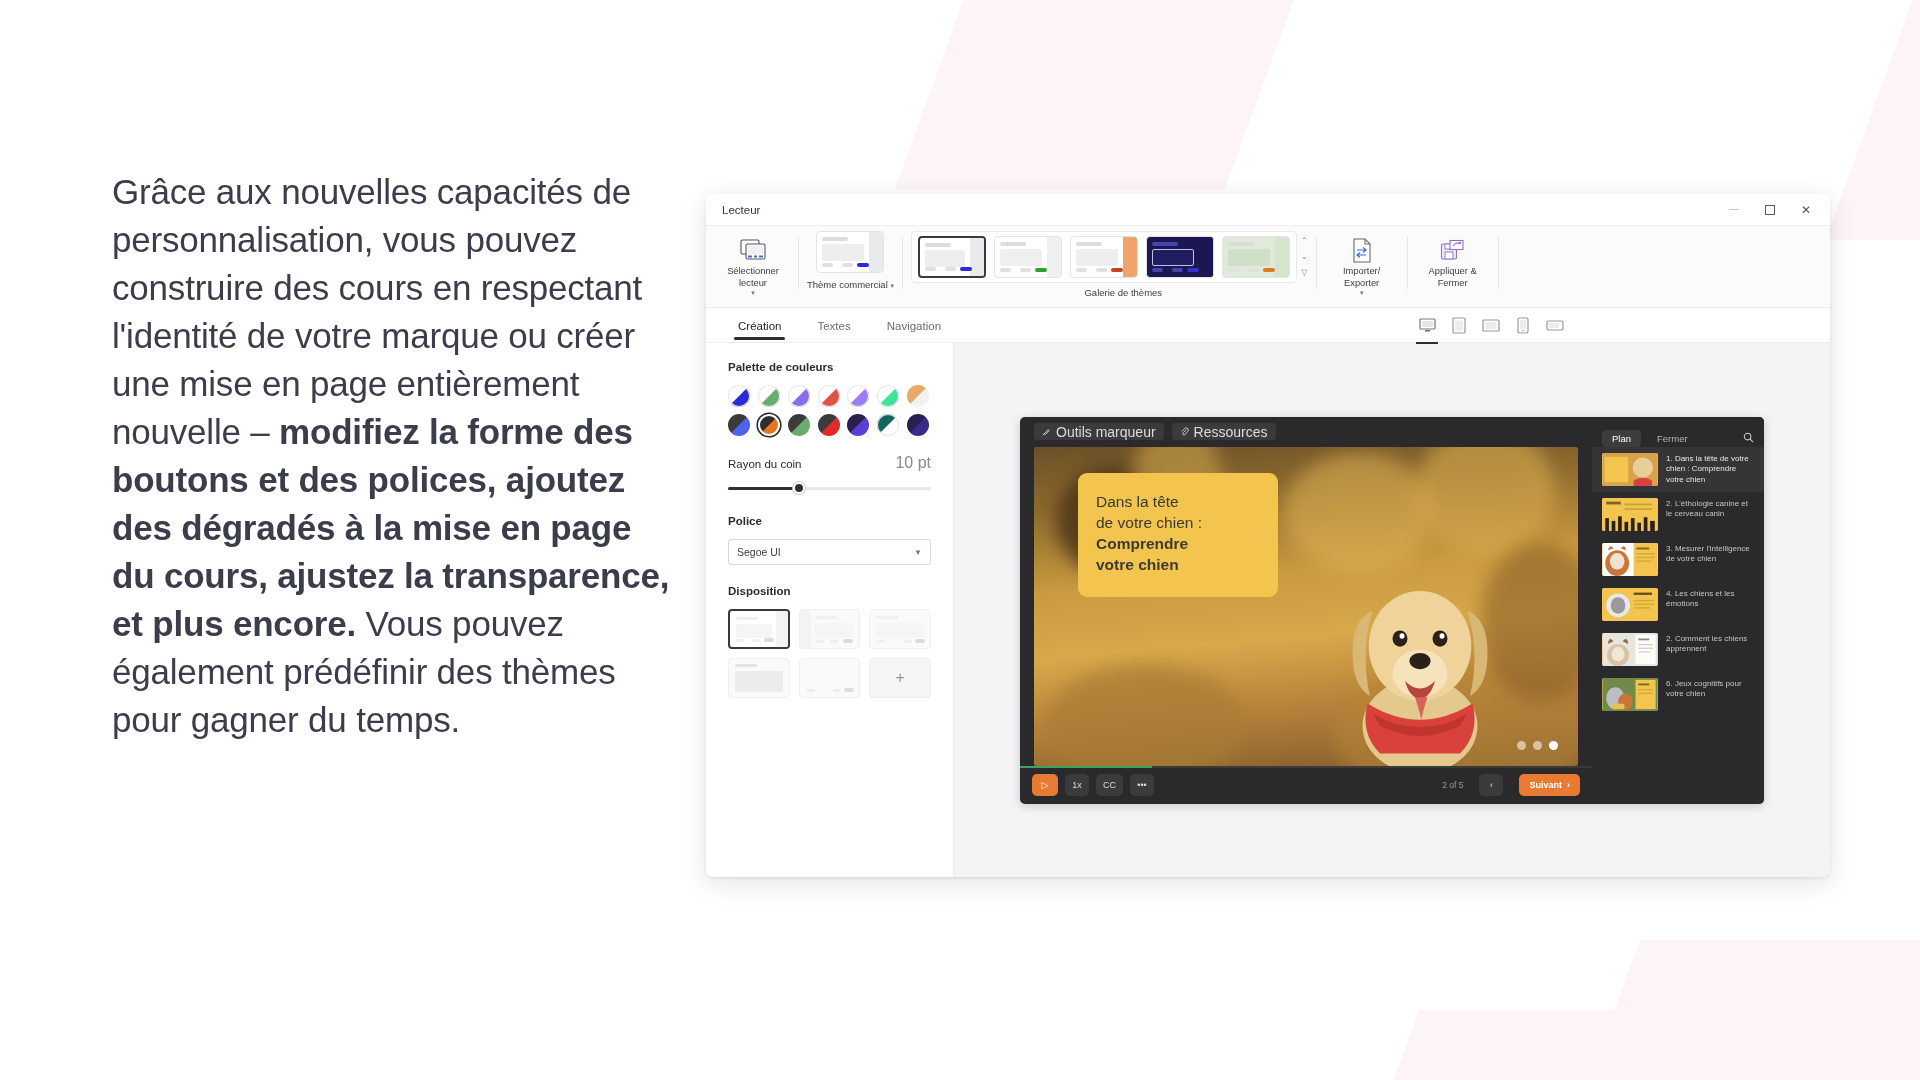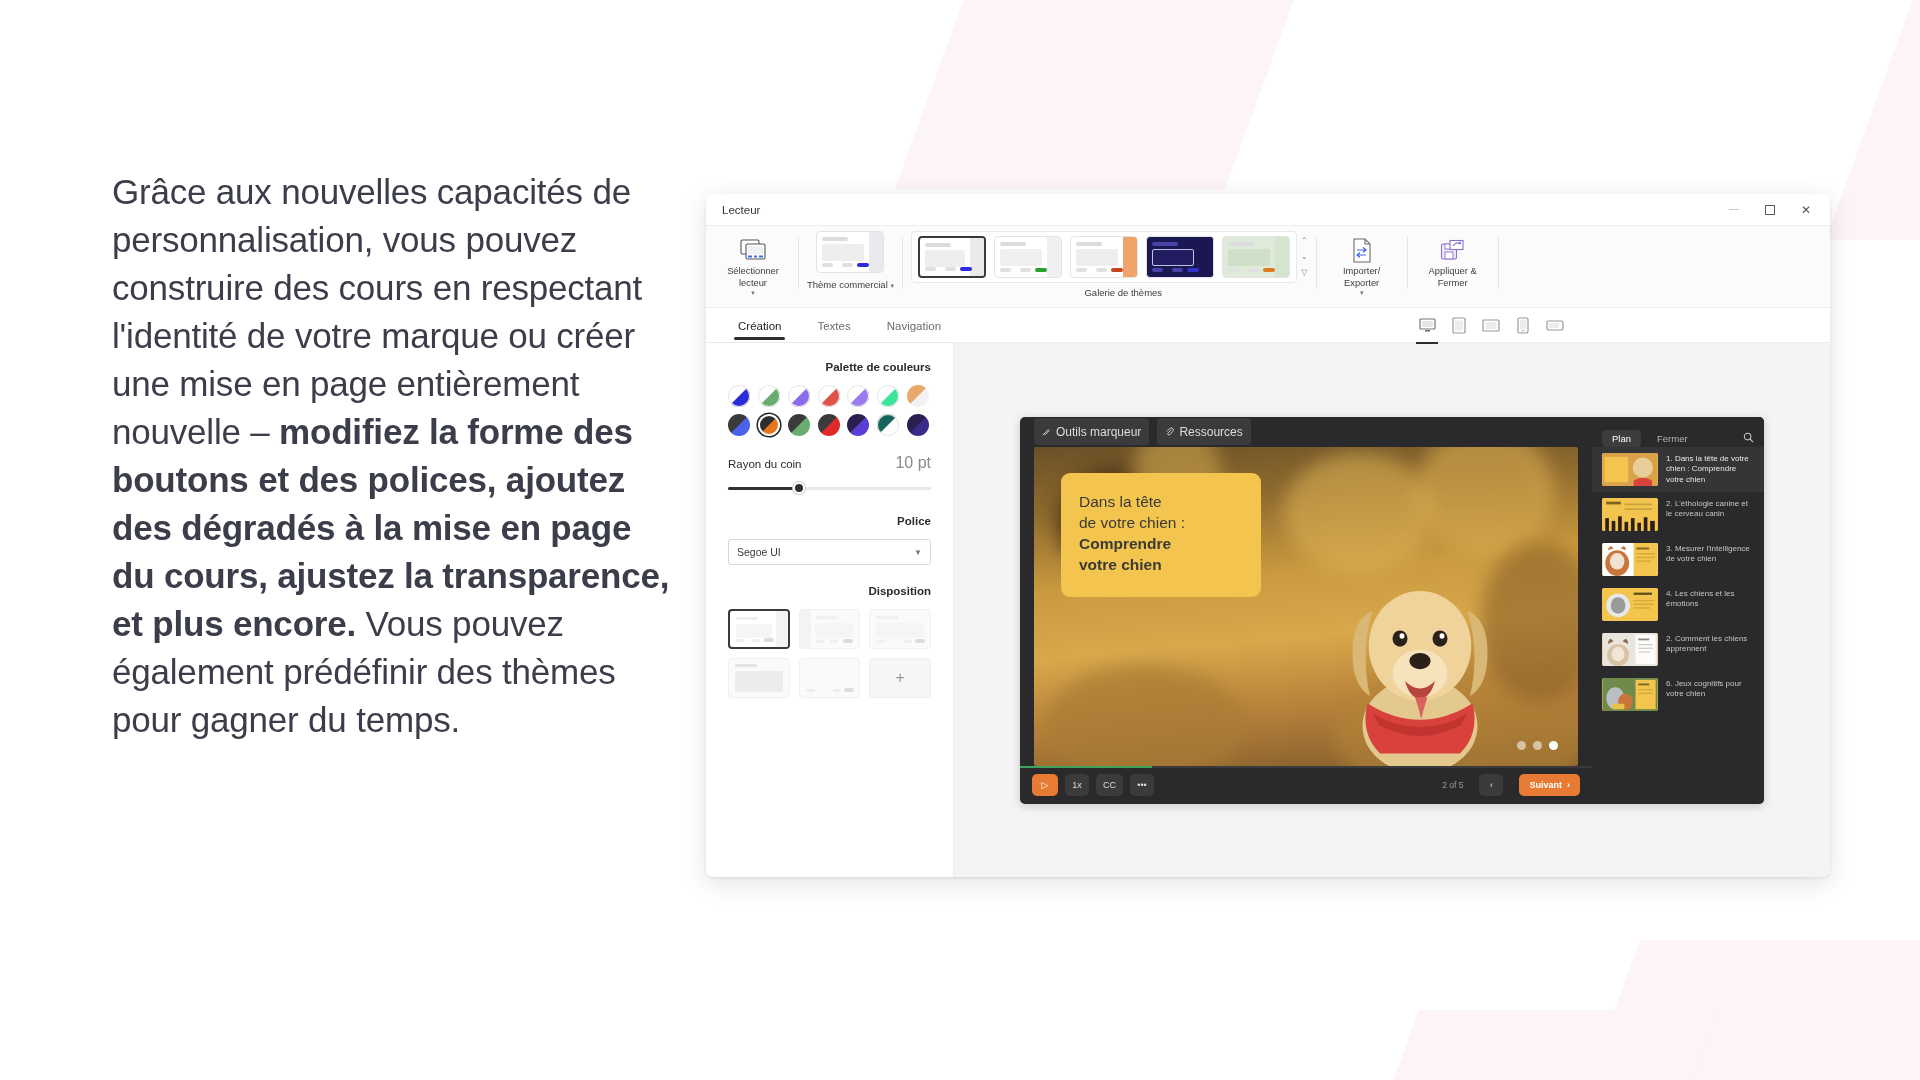--- a/index.html
+++ b/index.html
@@ -129,21 +129,20 @@
   .dev.active::after { content:""; position:absolute; left:0; right:0; bottom:-8px; height:2.4px; background:#2d2d2d; }
 
   
   #content { flex: 1; display: flex; min-height: 0; }
 
   
   #settings {
     flex: 0 0 248px; background: #fff;
     border-right: 1px solid #ececec;
     padding: 18px 22px;
-    text-align: right;
   }
   .sec-title { font-size: 11.5px; font-weight: 700; color: #2b2b2b; margin-bottom: 12px; }
 
   #swatches { display: grid; grid-template-columns: repeat(7, 1fr); gap: 7px 6px; margin-bottom: 18px; }
   .sw { width: 22px; height: 22px; border-radius: 50%; position: relative; }
   .sw .disc { position: absolute; inset: 0; border-radius: 50%; overflow: hidden; }
   .sw.ring { box-shadow: 0 0 0 1.6px #2b2b2b; }
   .sw.ring .disc { inset: 2px; }
 
   .lbl-row { display: flex; justify-content: space-between; align-items: baseline; margin-bottom: 9px; }
@@ -177,35 +176,35 @@
     width: 744px; height: 387px;
     background: #2a2a2c; border-radius: 5px; overflow: hidden;
     display: flex; flex-direction: column;
     box-shadow: 0 2px 10px rgba(0,0,0,.18);
   }
   #player-main { flex: 1; display: flex; min-height: 0; }
   #player-left { flex: 1; display: flex; flex-direction: column; min-width: 0; }
 
   #p-toolbar { height: 30px; display: flex; align-items: center; gap: 8px; padding: 0 14px; }
   .pchip {
-    height: 27px; border-radius: 4px; background: #3b3b3e;
+    height: 17px; border-radius: 4px; background: #3b3b3e;
     display: flex; align-items: center; gap: 5px;
-    padding: 0 8px; font-size: 12px; color: #ddd;
+    padding: 0 8px; font-size: 14px; color: #ddd;
   }
 
   #slide {
     flex: 1; margin: 0 14px; position: relative; overflow: hidden;
     border-radius: 2px;
     background: linear-gradient(175deg,#6b5128 0%,#8e6a2e 18%,#c99a3f 40%,#d8a94b 58%,#b5803a 78%,#7d5a2b 100%);
   }
   
   .leaf { position: absolute; border-radius: 50%; filter: blur(9px); }
   #dog { position: absolute; right: 6%; bottom: 0; width: 250px; height: 250px; }
   #card {
-    position: absolute; left: 27px; top: 26px; width: 200px;
+    position: absolute; left: 44px; top: 26px; width: 200px;
     background: #f3c44e; border-radius: 9px;
     padding: 18px 18px 22px 18px;
     font-size: 15.5px; line-height: 21px; color: #3a3a36;
   }
   #card .b { font-weight: 700; }
 
   #dots { position: absolute; right: 20px; bottom: 16px; display: flex; gap: 7px; }
   #dots i { width: 9px; height: 9px; border-radius: 50%; background: rgba(255,255,255,.55); display: block; }
   #dots i.on { background: #fff; }
 

